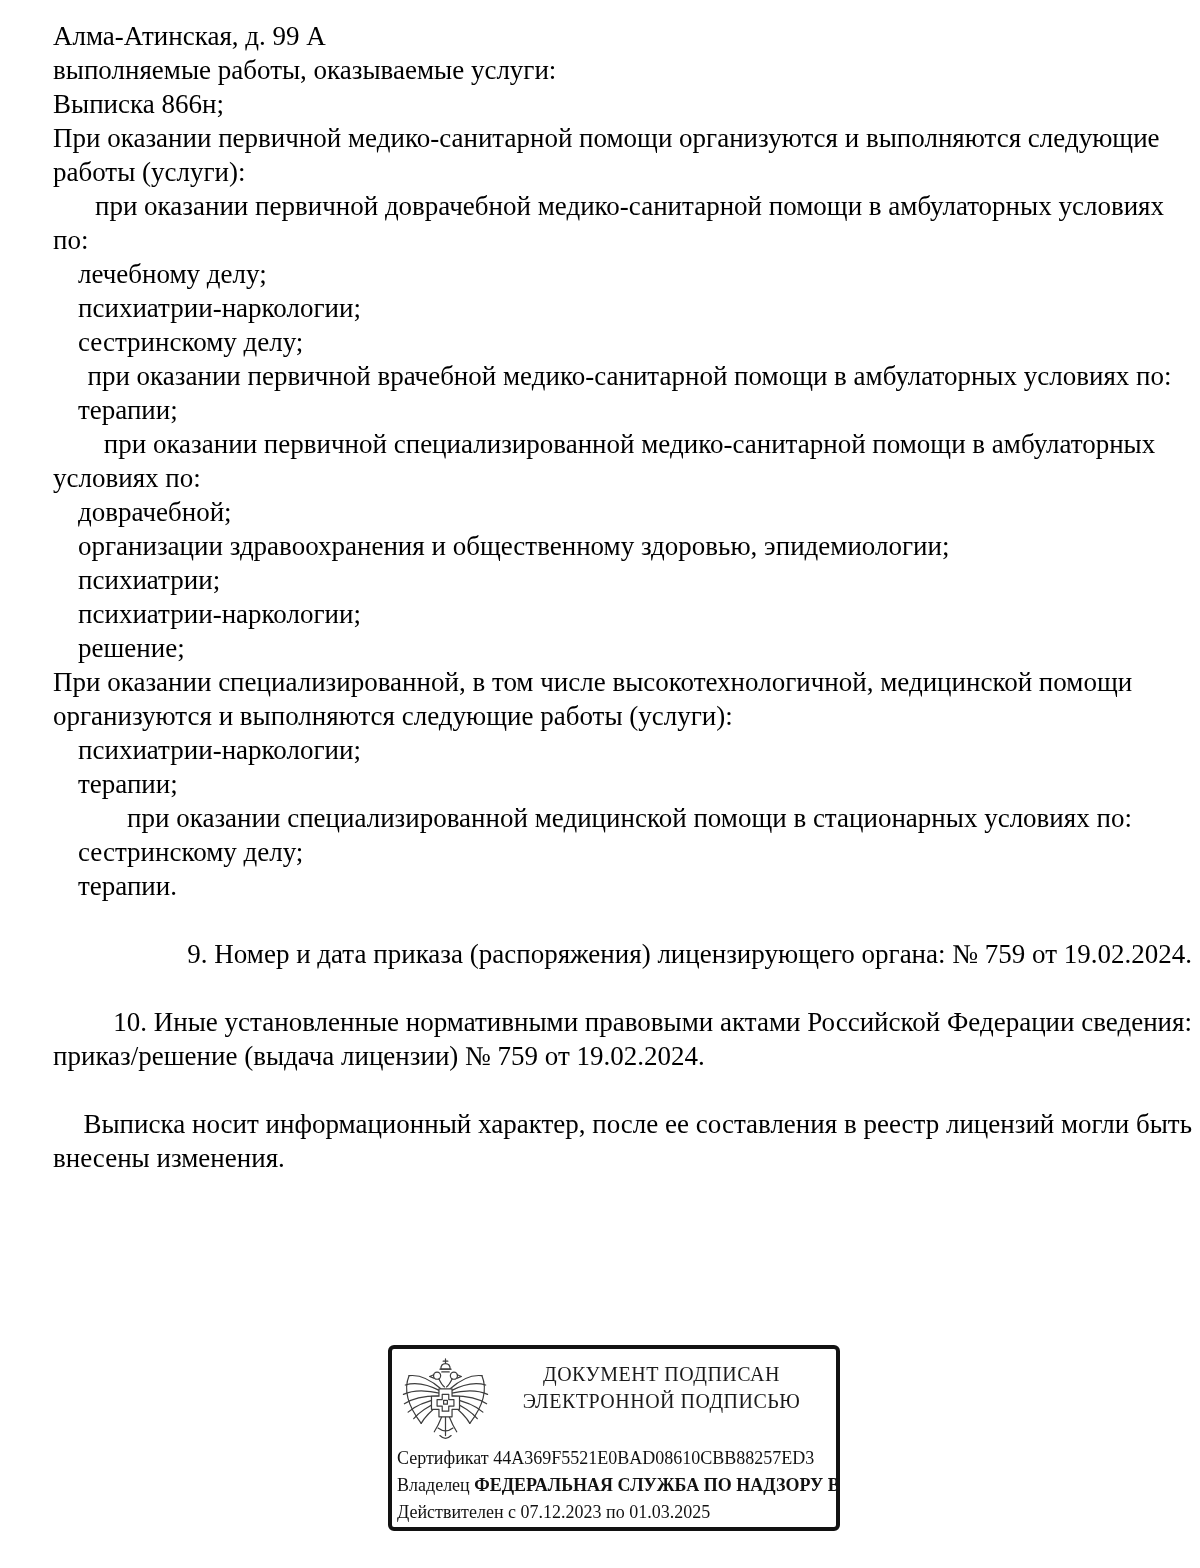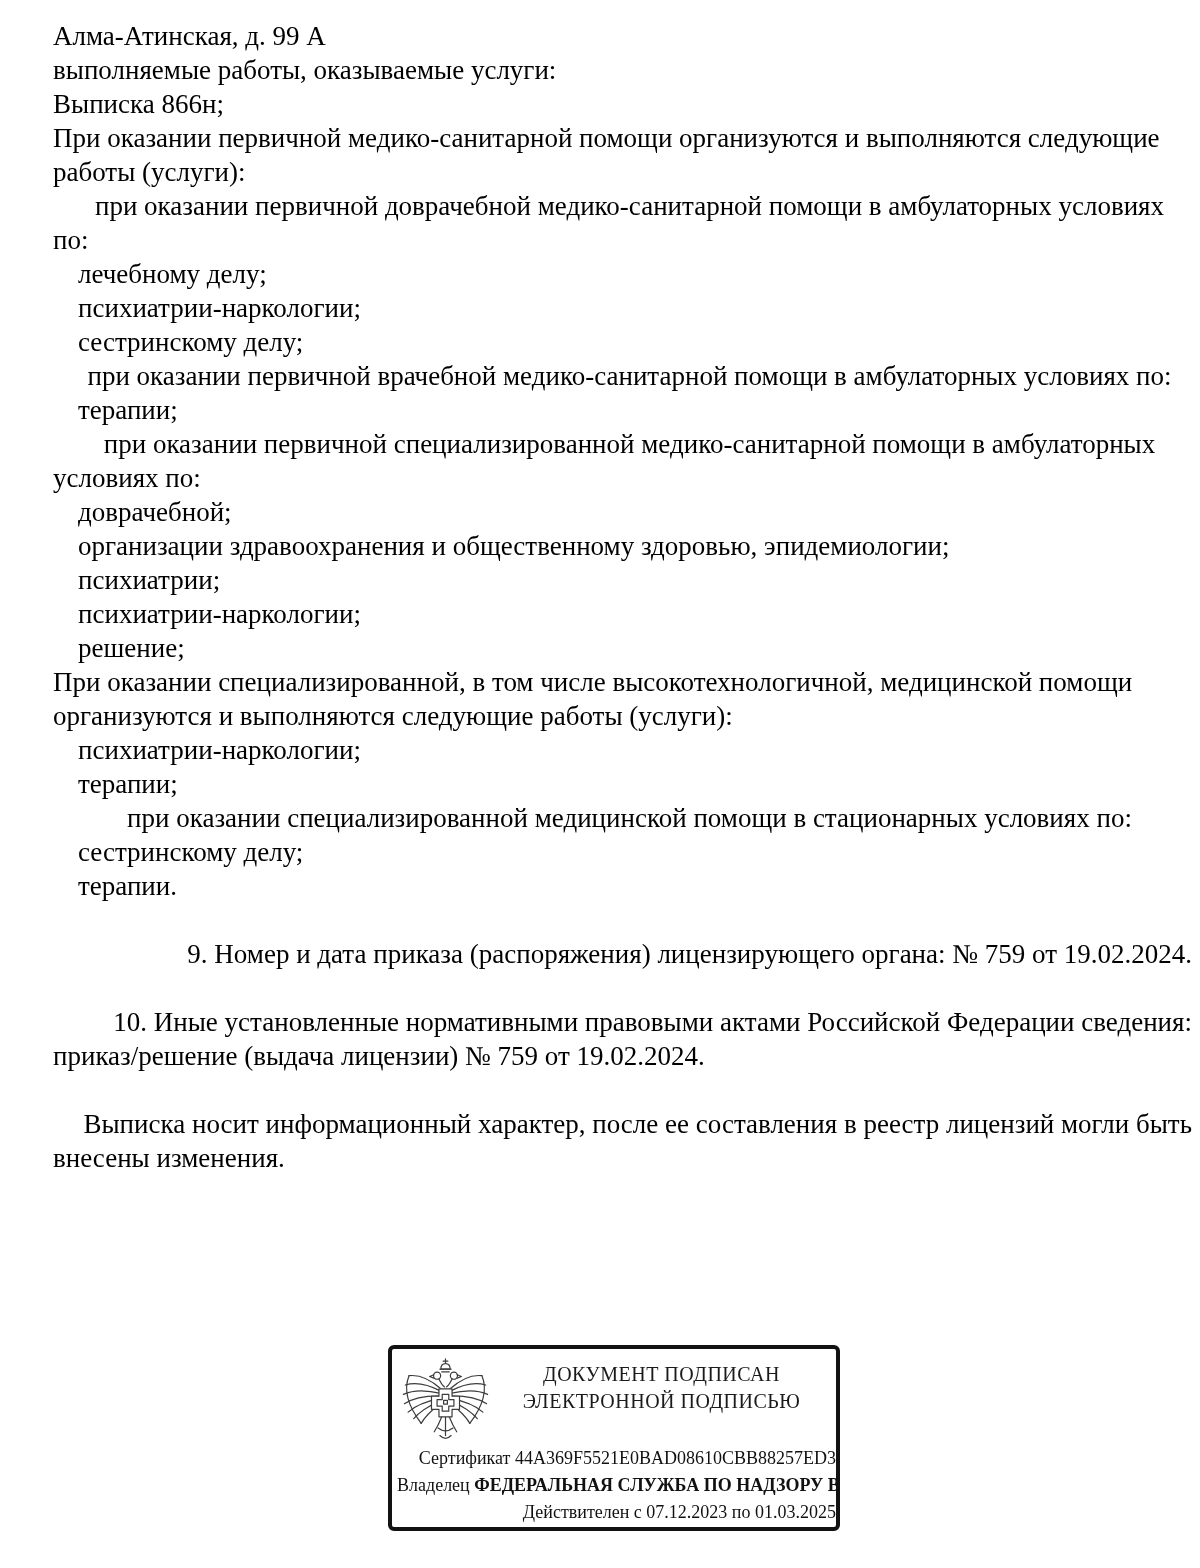--- a/index.html
+++ b/index.html
@@ -54,21 +54,20 @@
     padding-top: 4px;
     color: #1a1a1a;
   }
   .stamp-lines {
     padding: 2px 0 0 5px;
     font-size: 18px;
     line-height: 27px;
     white-space: nowrap;
     overflow: hidden;
     color: #111111;
-    text-align: right;
   }
   .stamp-lines b { font-weight: bold; }
 </style>
 </head>
 <body>
 
 <div class="doc">
   <div>
       <div class="line indent-0">Алма-Атинская, д. 99 А</div>
       <div class="line indent-0">выполняемые работы, оказываемые услуги:</div>

